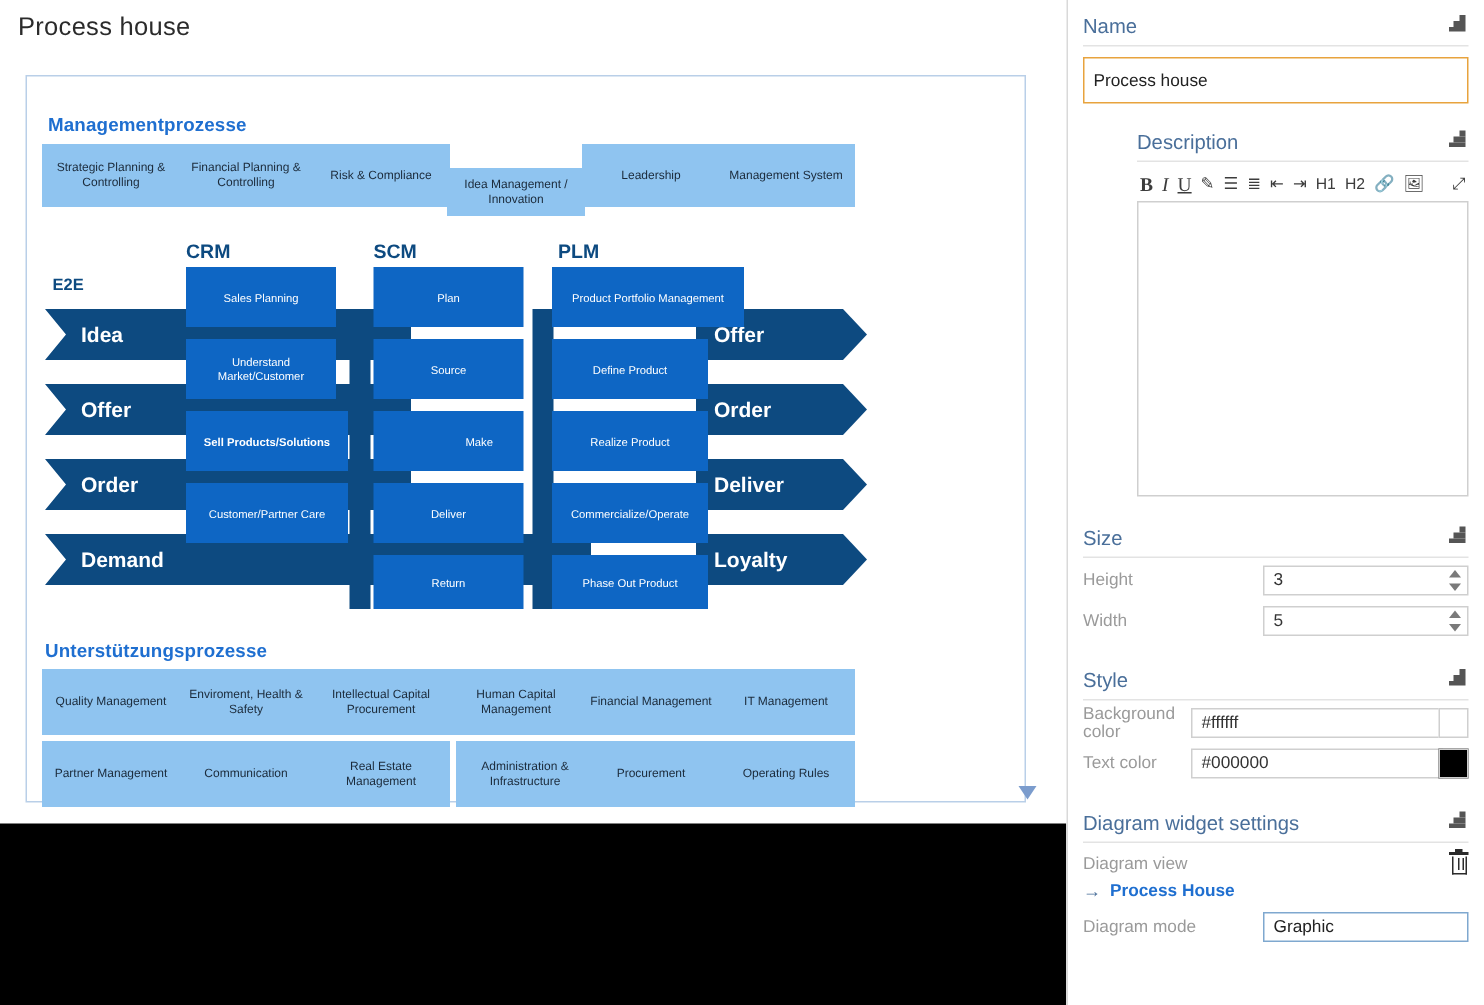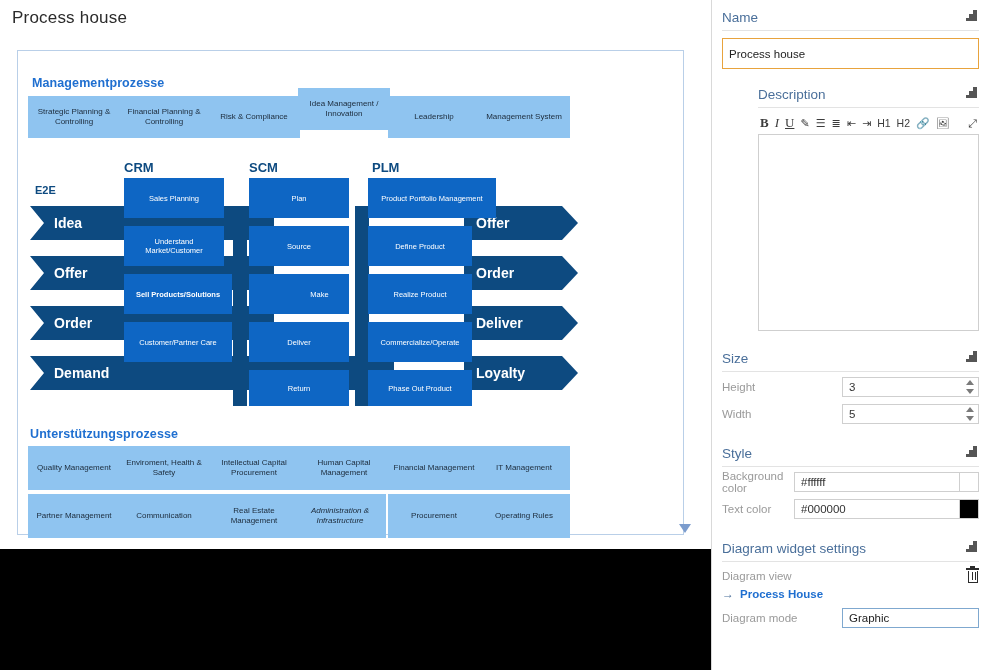--- a/index.html
+++ b/index.html
@@ -119,21 +119,21 @@
     <div class="widget-frame"></div>
     <div class="frame-arrow"></div>
 
     <div class="diagram">
 
       <div class="sec-head" style="left:32px;top:76px;">Managementprozesse</div>
 
       <div class="lbox" style="left:28px;top:96px;width:92px;height:42px;">Strategic Planning &amp; Controlling</div>
       <div class="lbox" style="left:118px;top:96px;width:92px;height:42px;">Financial Planning &amp; Controlling</div>
       <div class="lbox" style="left:208px;top:96px;width:92px;height:42px;">Risk &amp; Compliance</div>
-      <div class="lbox" style="left:298px;top:88px;width:92px;height:42px;">Idea Management / Innovation</div>
+      <div class="lbox" style="left:298px;top:112px;width:92px;height:32px;">Idea Management / Innovation</div>
       <div class="lbox" style="left:388px;top:96px;width:92px;height:42px;">Leadership</div>
       <div class="lbox" style="left:478px;top:96px;width:92px;height:42px;">Management System</div>
 
       <div class="col-label" style="left:124px;top:160px;">CRM</div>
       <div class="col-label" style="left:249px;top:160px;">SCM</div>
       <div class="col-label" style="left:372px;top:160px;">PLM</div>
       <div class="e2e-label" style="left:35px;top:184px;">E2E</div>
 
       <div class="vsep" style="left:233px;top:206px;width:14px;height:200px;"></div>
       <div class="vsep" style="left:355px;top:206px;width:14px;height:200px;"></div>
@@ -186,21 +186,21 @@
       <div class="lbox" style="left:28px;top:446px;width:92px;height:44px;">Quality Management</div>
       <div class="lbox" style="left:118px;top:446px;width:92px;height:44px;">Enviroment, Health &amp; Safety</div>
       <div class="lbox" style="left:208px;top:446px;width:92px;height:44px;">Intellectual Capital Procurement</div>
       <div class="lbox" style="left:298px;top:446px;width:92px;height:44px;">Human Capital Management</div>
       <div class="lbox" style="left:388px;top:446px;width:92px;height:44px;">Financial Management</div>
       <div class="lbox" style="left:478px;top:446px;width:92px;height:44px;">IT Management</div>
 
       <div class="lbox" style="left:28px;top:494px;width:92px;height:44px;">Partner Management</div>
       <div class="lbox" style="left:118px;top:494px;width:92px;height:44px;">Communication</div>
       <div class="lbox" style="left:208px;top:494px;width:92px;height:44px;">Real Estate Management</div>
-      <div class="lbox" style="left:294px;top:494px;width:92px;height:44px;font-style:italic;">Administration &amp; Infrastructure</div>
+      <div class="lbox" style="left:304px;top:494px;width:92px;height:44px;">Administration &amp; Infrastructure</div>
       <div class="lbox" style="left:388px;top:494px;width:92px;height:44px;">Procurement</div>
       <div class="lbox" style="left:478px;top:494px;width:92px;height:44px;">Operating Rules</div>
     </div>
 
     <div class="black-band"></div>
   </div>
 
   <div class="panel">
     <div class="panel-inner">
 

